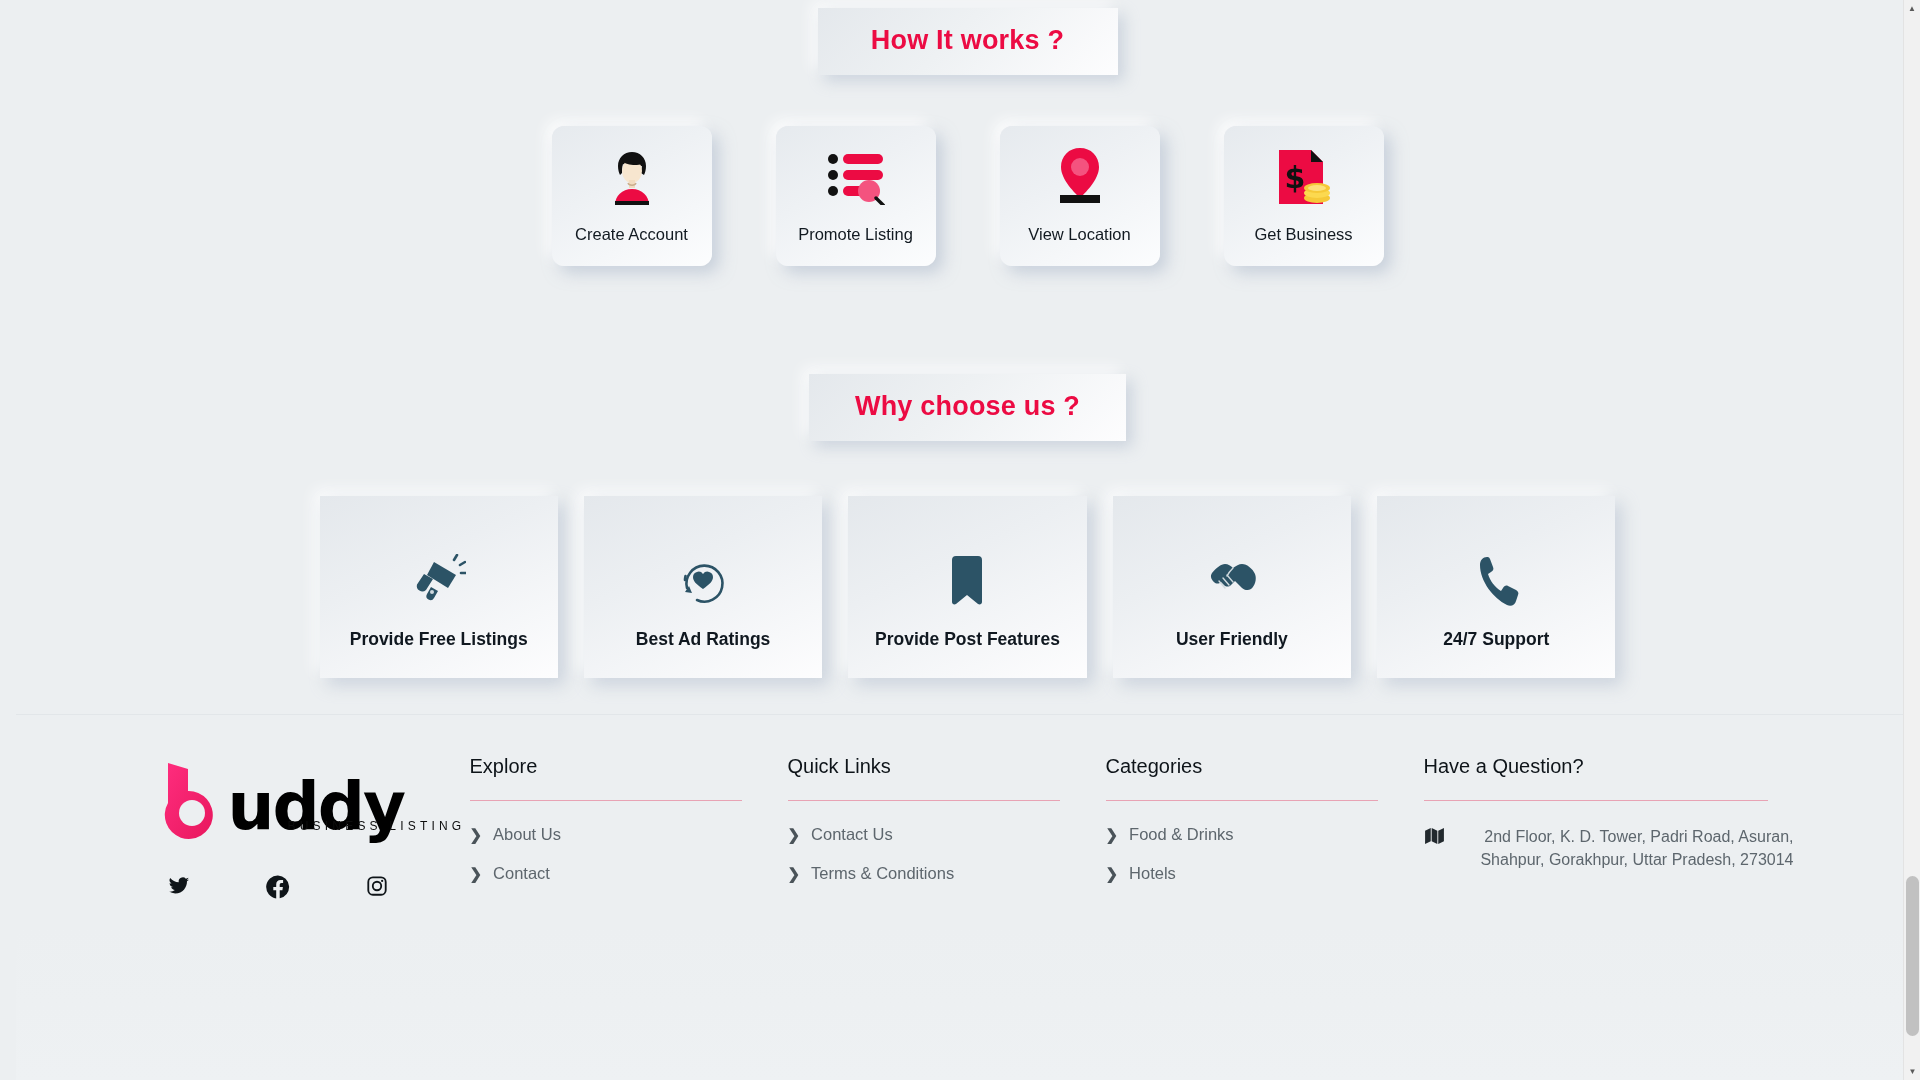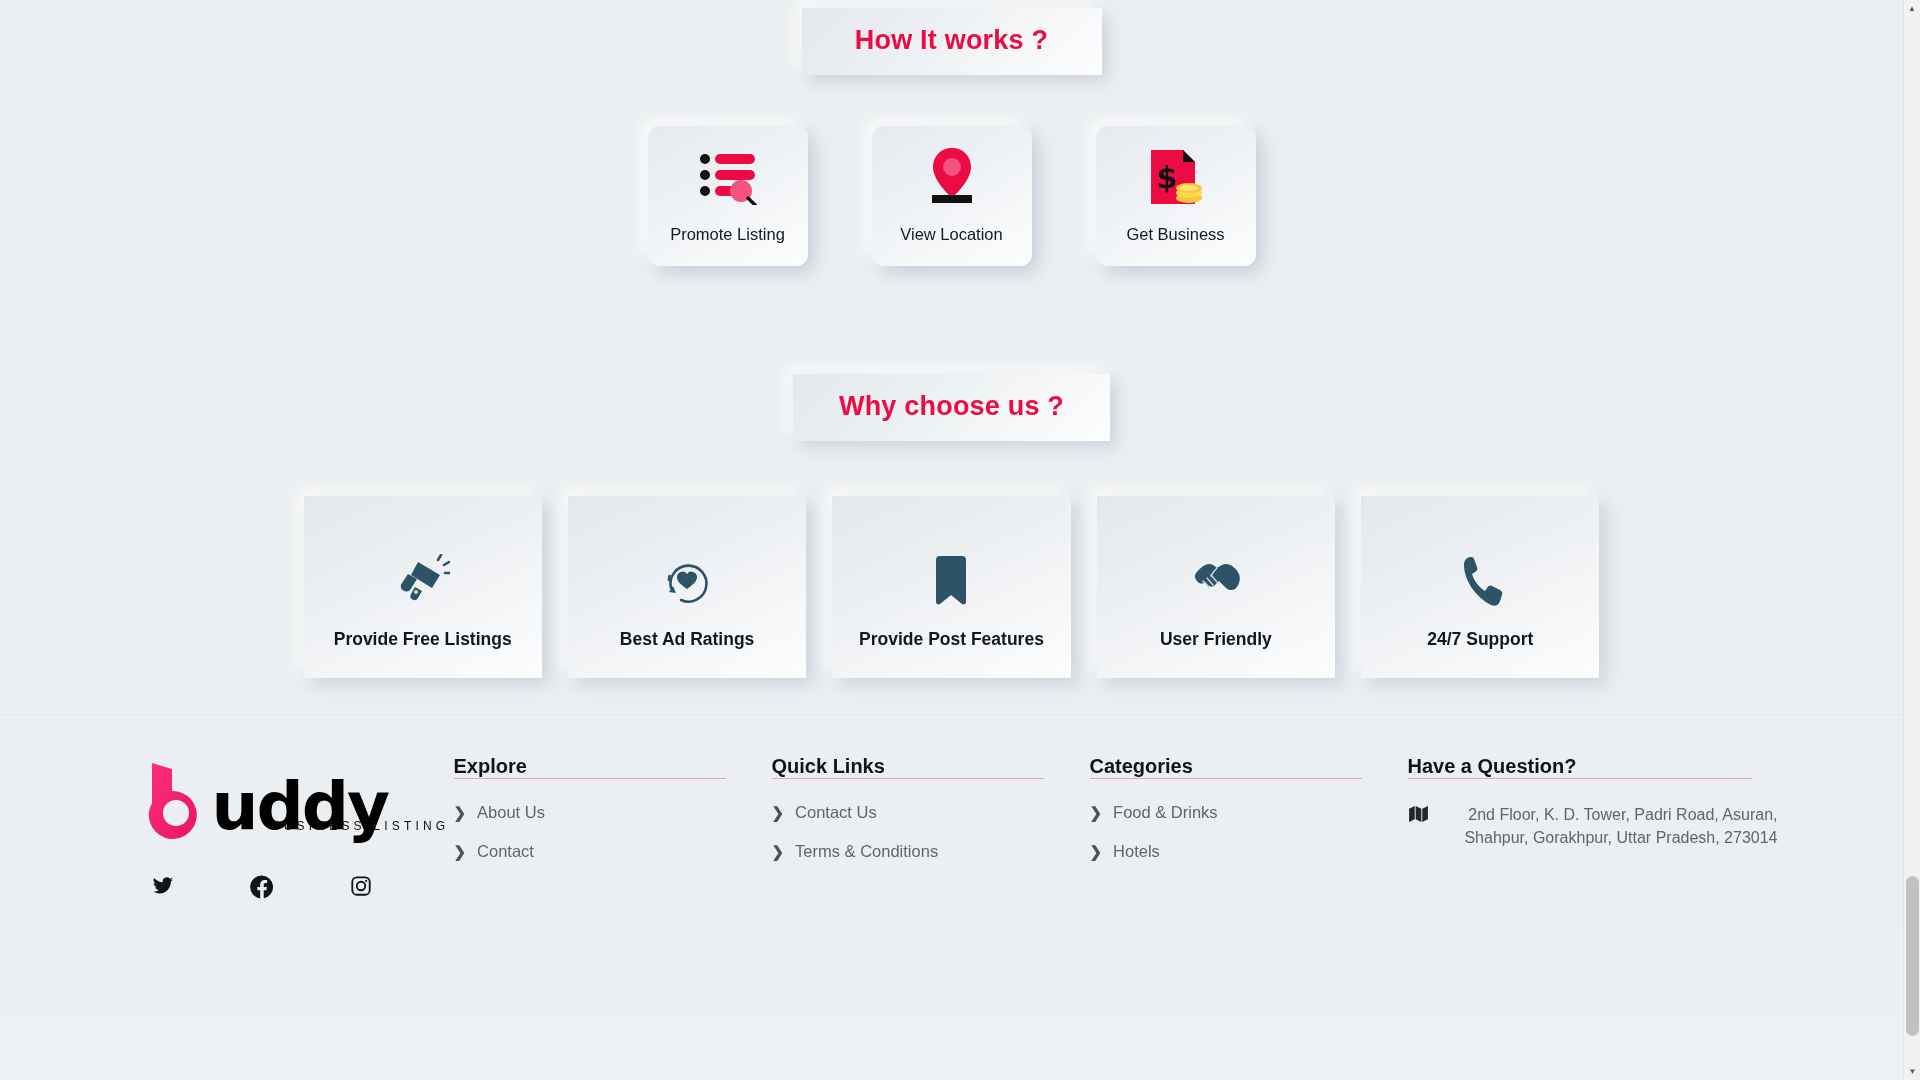--- a/index.html
+++ b/index.html
@@ -13,21 +13,21 @@
   body {
     font-family: "Liberation Sans", sans-serif;
     background: #eceff1;
     color: #1b2127;
     position: relative;
   }
 
   
   #viewport {
     position: absolute;
-    top: 0; left: 0;
+    top: 0; left: 16px;
     width: 1903px;
     height: 1080px;
     background: linear-gradient(180deg,#eceff1 0%, #eceff1 86%, #eef1f3 100%);
     overflow: hidden;
   }
 
   
   .heading-wrap {
     display: flex;
     justify-content: center;
@@ -177,22 +177,23 @@
   .social-icon { cursor: pointer; line-height: 0; }
 
   .footer-col { flex: 0 0 auto; }
   .col-explore  { width: 318px; }
   .col-quick    { width: 318px; }
   .col-cats     { width: 318px; }
   .col-contact  { width: 392px; }
 
   .footer-col h3 {
     font-size: 20px;
-    font-weight: bold;
+    font-weight: normal;
     color: #0e1419;
+    margin-bottom: 22px;
   }
   .col-rule {
     height: 1px;
     background: #e8a3b4;
     width: 272px;
     margin-bottom: 24px;
   }
   .col-contact .col-rule { width: 344px; }
 
   .flink {
@@ -258,20 +259,34 @@
 
   <section id="how-it-works">
     <div class="heading-wrap">
       <div class="heading-pill">
         <h2>How It works ?</h2>
       </div>
     </div>
 
     <div class="steps-row">
 
+      <div class="step-card">
+        <div class="step-icon">
+          <svg width="56" height="60" viewBox="0 0 56 60">
+            <path d="M14 19c0-8 6-14 14-14s14 6 14 14c0 4-1 7-2 9l-3-2 1-7c-4 1-14 1-19-2-1 3-1 7-1 9l-2 2c-1-2-2-5-2-9z" fill="#111"></path>
+            <ellipse cx="28" cy="24" rx="10" ry="12" fill="#f7e6cf"></ellipse>
+            <path d="M18 14c4 4 14 5 20 3-1-7-6-11-11-11-5 0-8 3-9 8z" fill="#111"></path>
+            <rect x="25" y="33" width="6" height="8" fill="#f2dcc0"></rect>
+            <path d="M11 58c0-9 7-16 17-16s17 7 17 16z" fill="#ec0b43"></path>
+            <rect x="11" y="54" width="34" height="4" fill="#111"></rect>
+            <path d="M24 36c1 3 7 3 8 0" stroke="#c9ae8d" stroke-width="1.4" fill="none"></path>
+          </svg>
+        </div>
+        <div class="step-label">Create Account</div>
+      </div>
 
       <div class="step-card">
         <div class="step-icon">
           <svg width="58" height="56" viewBox="0 0 58 56">
             <circle cx="6" cy="10" r="5" fill="#111"></circle>
             <circle cx="6" cy="26" r="5" fill="#111"></circle>
             <circle cx="6" cy="42" r="5" fill="#111"></circle>
             <rect x="16" y="5" width="40" height="10" rx="5" fill="#ec0b43"></rect>
             <rect x="16" y="21" width="40" height="10" rx="5" fill="#ec0b43"></rect>
             <rect x="16" y="37" width="28" height="10" rx="5" fill="#ec0b43"></rect>

